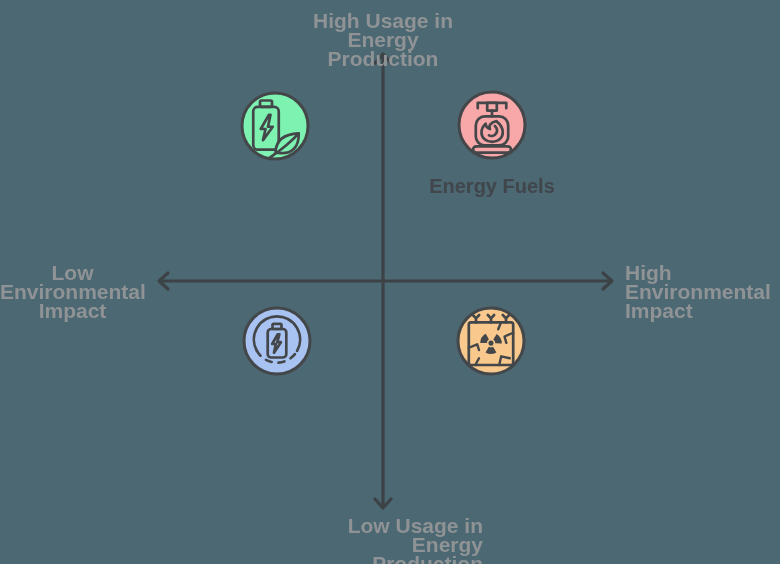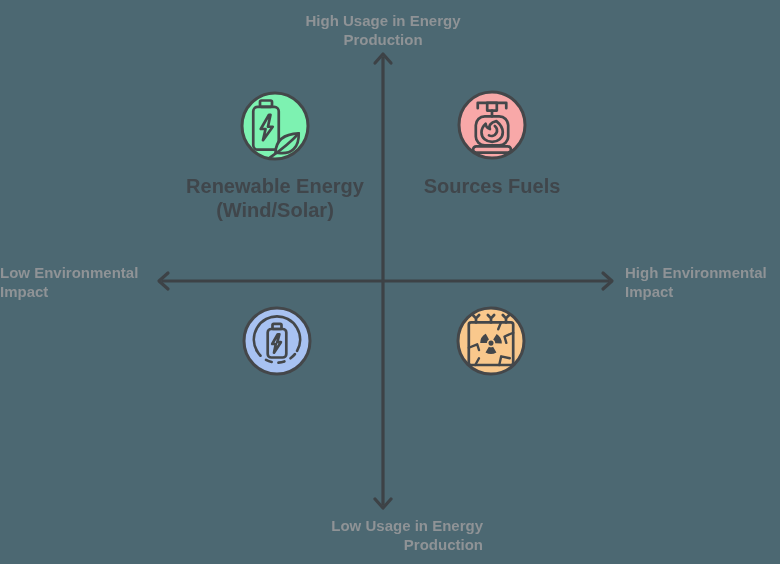--- a/index.html
+++ b/index.html
@@ -5,26 +5,26 @@
   html,body { margin:0; padding:0; }
   body {
     width:780px; height:564px; position:relative; overflow:hidden;
     background:#4c6872;
     font-family:"Liberation Sans", sans-serif;
   }
   .stage { position:absolute; inset:0; }
   .axes-svg { position:absolute; left:0; top:0; width:780px; height:564px; }
 
   .axis-label {
-    position:absolute; color:#8f9396; font-size:15px; line-height:19px;
+    position:absolute; color:#8f9396; font-size:21px; line-height:19px;
     font-weight:600; white-space:pre-line;
   }
   .axis-top    { left:283px; top:11px;  width:200px; text-align:center; }
   .axis-bottom { left:283px; top:516px; width:200px; text-align:right; }
-  .axis-left   { left:0px;   top:263px; width:145px; text-align:left; }
+  .axis-left   { left:0px;   top:263px; width:145px; text-align:center; }
   .axis-right  { left:625px; top:263px; width:170px; text-align:left; }
 
   .q-label {
     position:absolute; color:#40464b; font-size:20px; line-height:24px;
     font-weight:700; text-align:center; white-space:pre-line; width:240px;
   }
   .q1-label { left:155px; top:174px; }
   .q2-label { left:372px; top:174px; }
   .q3-label { left:157px; top:391px; }
   .q4-label { left:370px; top:391px; }
@@ -115,17 +115,15 @@
           <path d="M38.8,18.5 L33,21 L34.2,25.2"></path>
           <path d="M9.2,28.5 L14.8,26.2 L16,30"></path>
           <path d="M29.5,40 L30.8,34.2 L36.5,35.5"></path>
           <path d="M13.5,40 L16,35.5"></path>
           <path d="M30.5,12 L28.8,16.2"></path>
         </g>
       </g>
     </svg>
   </div>
 
-  <div class="q-label q1-label">Renewable Energy
-(Wind/Solar)</div>
-  <div class="q-label q2-label">Sources Fuels</div>
+  <div class="q-label q2-label">Energy Fuels</div>
 
 </div>
 
 </body></html>

